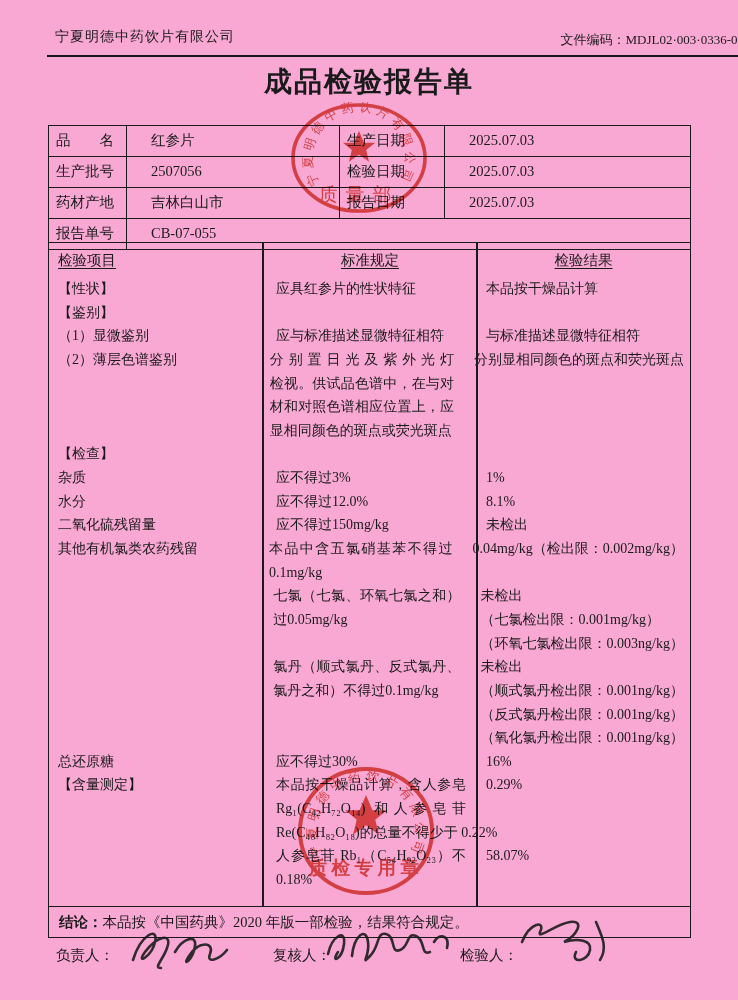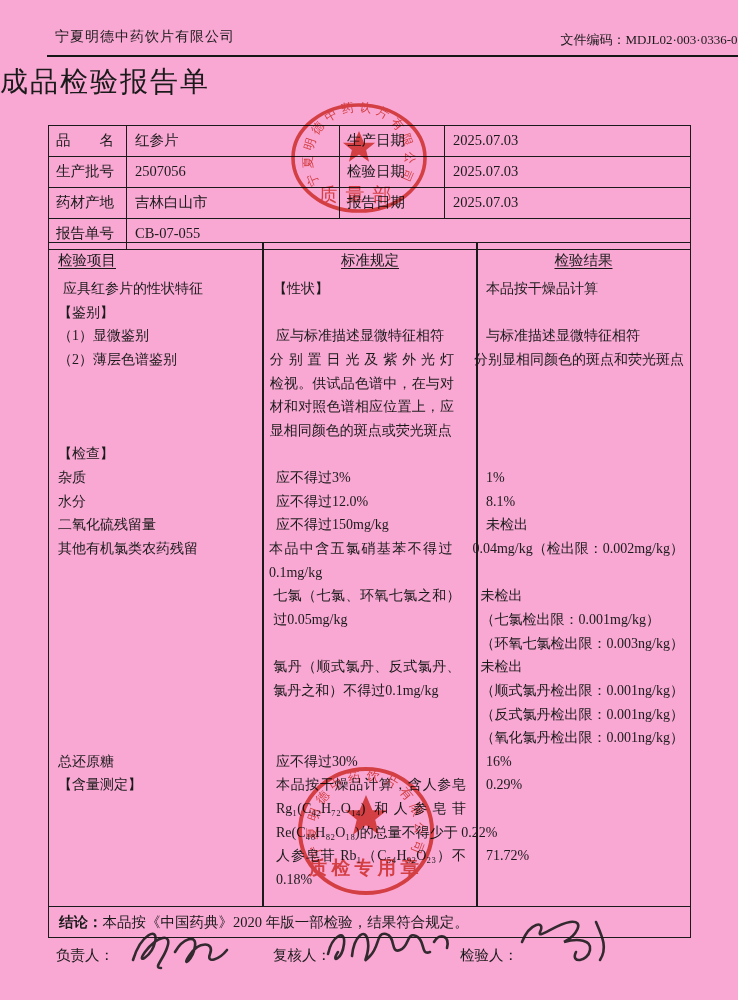--- a/index.html
+++ b/index.html
@@ -3,27 +3,27 @@
 <meta charset="utf-8">
 <style>
   html,body{margin:0;padding:0;background:#e8e8e8;}
   .page{position:relative;width:738px;height:1000px;background:#f9a8d4;overflow:hidden;
         font-family:"Liberation Serif","DejaVu Serif",serif;color:#1a1a1a;}
   
   .company{position:absolute;left:55px;top:28px;font-size:14px;letter-spacing:1px;}
   .doccode{position:absolute;right:-6px;top:31px;font-size:13px;white-space:nowrap;}
   .hrule{position:absolute;left:47px;top:55px;width:691px;height:2px;background:#161616;}
   
-  .title{position:absolute;left:0;right:0;top:63px;font-size:28px;
-         font-weight:normal;letter-spacing:2px;}
+  .title{position:absolute;left:0;right:0;top:63px;text-align:center;font-size:28px;
+         font-weight:bold;letter-spacing:2px;}
   
   .info{position:absolute;left:48px;top:117px;width:643px;border:1.8px solid #1a1a1a;box-sizing:border-box;margin-top:8px;}
   .irow{display:flex;height:30px;line-height:29px;border-top:1.5px solid #1a1a1a;}
   .irow:first-child{border-top:none;}
-  .ic{box-sizing:border-box;padding-left:8px;border-left:1.5px solid #1a1a1a;font-size:14.5px;white-space:nowrap;overflow:visible;}
+  .ic{box-sizing:border-box;padding-left:24px;border-left:1.5px solid #1a1a1a;font-size:14.5px;white-space:nowrap;overflow:visible;}
   .ic:first-child{border-left:none;}
   .ic.a{width:77px;padding-left:7px;}
   .ic.b{width:213px;}
   .ic.c{width:105px;padding-left:7px;}
   .ic.d{flex:1;}
   .ic.merged{flex:1;}
   
   .main{position:absolute;left:48px;top:242px;width:643px;height:696px;border:1.8px solid #1a1a1a;box-sizing:border-box;}
   .mhead{display:flex;height:34px;align-items:center;font-size:14.5px;}
   .mh{text-decoration:underline;text-underline-offset:3px;}
@@ -89,25 +89,25 @@
   </div>
 
   <div class="main">
     <div class="mhead">
       <div class="mh h1">检验项目</div>
       <div class="mh h2">标准规定</div>
       <div class="mh h3">检验结果</div>
     </div>
     <div class="mbody">
         <div class="trow">
+          <div class="cell c1">
+            <div class="ln">【性状】</div>
+          </div>
           <div class="cell c2">
             <div class="ln">应具红参片的性状特征</div>
-          </div>
-          <div class="cell c1">
-            <div class="ln">【性状】</div>
           </div>
           <div class="cell c3">
             <div class="ln">本品按干燥品计算</div>
           </div>
         </div>
         <div class="trow">
           <div class="cell c1">
             <div class="ln">【鉴别】</div>
           </div>
           <div class="cell c2"></div>
@@ -238,21 +238,21 @@
             <div class="ln j">本品按干燥品计算，含人参皂苷</div>
             <div class="ln j">Rg₁(C₄₂H₇₂O₁₄) 和人参皂苷</div>
             <div class="ln">Re(C₄₈H₈₂O₁₈)的总量不得少于 0.22%</div>
             <div class="ln j">人参皂苷 Rb₁（C₅₄H₉₂O₂₃）不得少于</div>
             <div class="ln">0.18%</div>
           </div>
           <div class="cell c3">
             <div class="ln">0.29%</div>
             <div class="ln">&nbsp;</div>
             <div class="ln">&nbsp;</div>
-            <div class="ln">71.72%</div>
+            <div class="ln">58.07%</div>
           </div>
         </div>
       </div>
     <div class="vline v1"></div>
     <div class="vline v2"></div>
     <div class="mconcl">
       <span class="lbl">结论：</span><span>本品按《中国药典》2020 年版一部检验，结果符合规定。</span>
     </div>
   </div>
 

